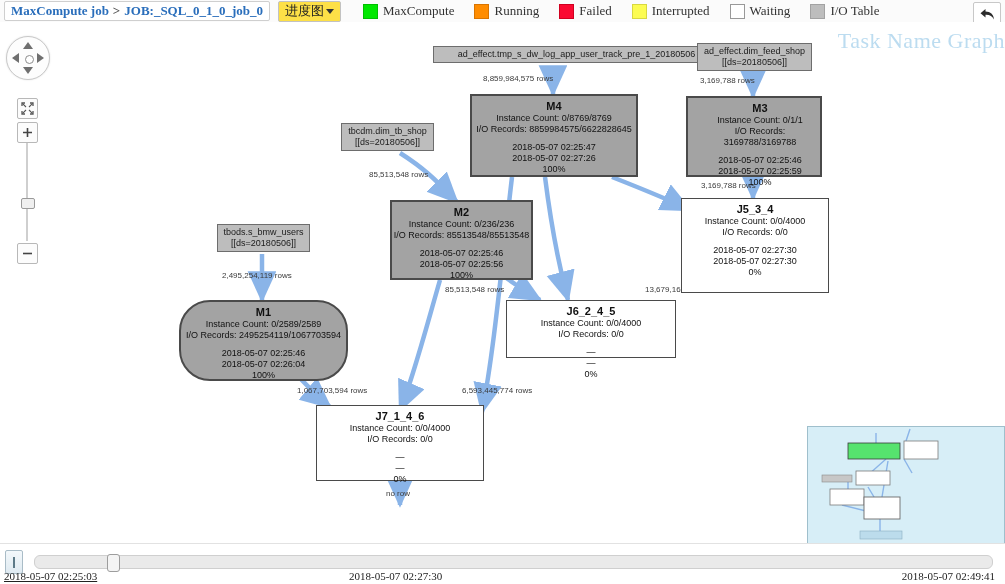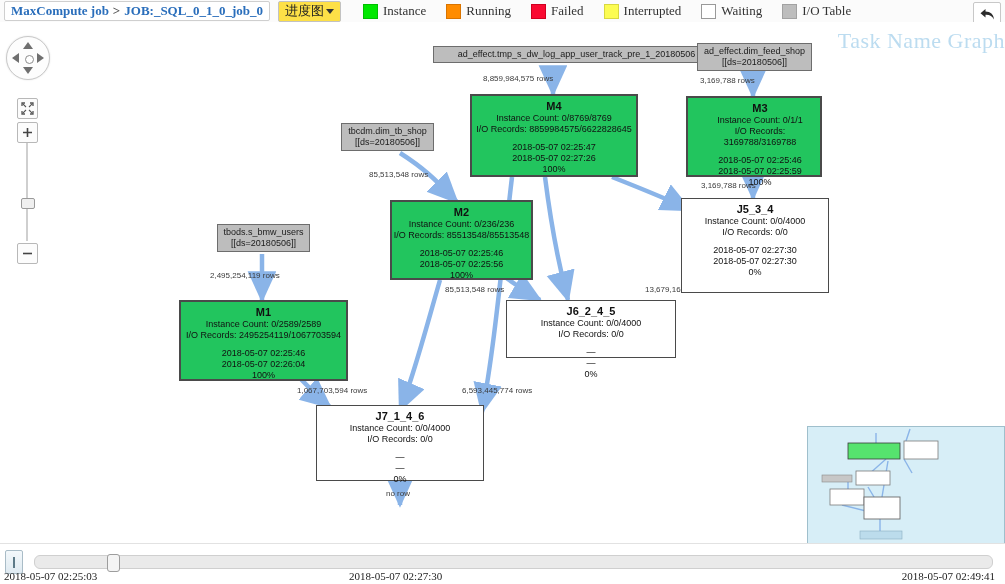--- a/index.html
+++ b/index.html
@@ -67,21 +67,21 @@
   
   .node{
     position:absolute;box-sizing:border-box;
     border:2px solid #4a4a4a;
     text-align:center;
     font-family:"Liberation Sans", sans-serif;
     font-size:9px;color:#111;line-height:11px;
     padding-top:4px;
     z-index:6;
   }
-  .node.green{background:#22c55e;}
+  .node.green{background:#a3a3a3;}
   .node.white{background:#ffffff;border:1.5px solid #4a4a4a;}
   .node .nname{font-weight:bold;font-size:11px;line-height:13px;}
   .node .gap{height:7px;}
   .iotable{
     position:absolute;box-sizing:border-box;
     background:#bdbdbd;border:1px solid #6d6d6d;
     font-family:"Liberation Sans", sans-serif;
     font-size:9px;line-height:11px;color:#1b1b1b;text-align:center;
     padding:2px 5px;z-index:6;
   }
@@ -108,21 +108,21 @@
   #play-btn i{display:block;width:2px;height:11px;background:#5d7a88;}
   #track{
     position:absolute;left:34px;top:11px;right:12px;height:12px;
     background:#eaeaea;border:1px solid #cfcfcf;border-radius:6px;
   }
   #track-thumb{
     position:absolute;left:72px;top:-2px;width:11px;height:16px;
     background:#f4f4f4;border:1px solid #9d9d9d;border-radius:3px;cursor:pointer;
   }
   .tl-time{position:absolute;bottom:2px;font-family:"Liberation Serif", serif;font-size:11px;color:#222;}
-  .tl-left{left:4px;}
+  .tl-left{left:4px;text-decoration:underline;}
   .tl-mid{left:349px;}
   .tl-right{right:10px;}
 </style>
 </head>
 <body>
 
 <div id="header">
 
   <div class="breadcrumb">
     <span class="crumb-link">MaxCompute job</span>
@@ -131,21 +131,21 @@
   </div>
 
   <div class="progress-select">
     <span>进度图</span>
     <span class="caret"></span>
   </div>
 
   <div id="legend">
     <div class="legend-item">
       <span class="legend-swatch" style="background:#00e800;border-color:#00c000"></span>
-      <span class="legend-label">Instance</span>
+      <span class="legend-label">MaxCompute</span>
     </div>
     <div class="legend-item">
       <span class="legend-swatch" style="background:#ff8c00;border-color:#d97400"></span>
       <span class="legend-label">Running</span>
     </div>
     <div class="legend-item">
       <span class="legend-swatch" style="background:#fa0a32;border-color:#d00020"></span>
       <span class="legend-label">Failed</span>
     </div>
     <div class="legend-item">
@@ -280,21 +280,21 @@
   <div class="node green" style="left:390px;top:178px;width:143px;height:80px;">
     <div class="nname">M2</div>
     <div>Instance Count: 0/236/236</div>
     <div>I/O Records: 85513548/85513548</div>
     <div class="gap"></div>
     <div>2018-05-07 02:25:46</div>
     <div>2018-05-07 02:25:56</div>
     <div>100%</div>
   </div>
 
-  <div class="node green" style="left:179px;top:278px;width:169px;height:81px;">
+  <div class="node green" style="left:179px;top:278px;width:169px;height:81px;border-radius:31px;">
     <div class="nname">M1</div>
     <div>Instance Count: 0/2589/2589</div>
     <div>I/O Records: 2495254119/1067703594</div>
     <div class="gap"></div>
     <div>2018-05-07 02:25:46</div>
     <div>2018-05-07 02:26:04</div>
     <div>100%</div>
   </div>
 
   <div class="node white" style="left:681px;top:176px;width:148px;height:95px;">
@@ -324,21 +324,21 @@
     <div class="gap"></div>
     <div>—</div>
     <div>—</div>
     <div>0%</div>
   </div>
 
   <div class="edge-label" style="left:483px;top:52px;">8,859,984,575 rows</div>
   <div class="edge-label" style="left:700px;top:54px;">3,169,788 rows</div>
   <div class="edge-label" style="left:701px;top:159px;">3,169,788 rows</div>
   <div class="edge-label" style="left:369px;top:148px;">85,513,548 rows</div>
-  <div class="edge-label" style="left:210px;top:249px;">2,495,254,119 rows</div>
+  <div class="edge-label" style="left:222px;top:249px;">2,495,254,119 rows</div>
   <div class="edge-label" style="left:445px;top:263px;">85,513,548 rows</div>
   <div class="edge-label" style="left:645px;top:263px;">13,679,162 rows</div>
   <div class="edge-label" style="left:297px;top:364px;">1,067,703,594 rows</div>
   <div class="edge-label" style="left:462px;top:364px;">6,593,445,774 rows</div>
   <div class="edge-label" style="left:386px;top:467px;">no row</div>
 
   <div id="minimap">
     <svg width="196" height="116" viewBox="0 0 196 116">
       <g stroke="#8ab4e8" stroke-width="1.4" fill="none">
         <path d="M68,6 L68,16"></path>

